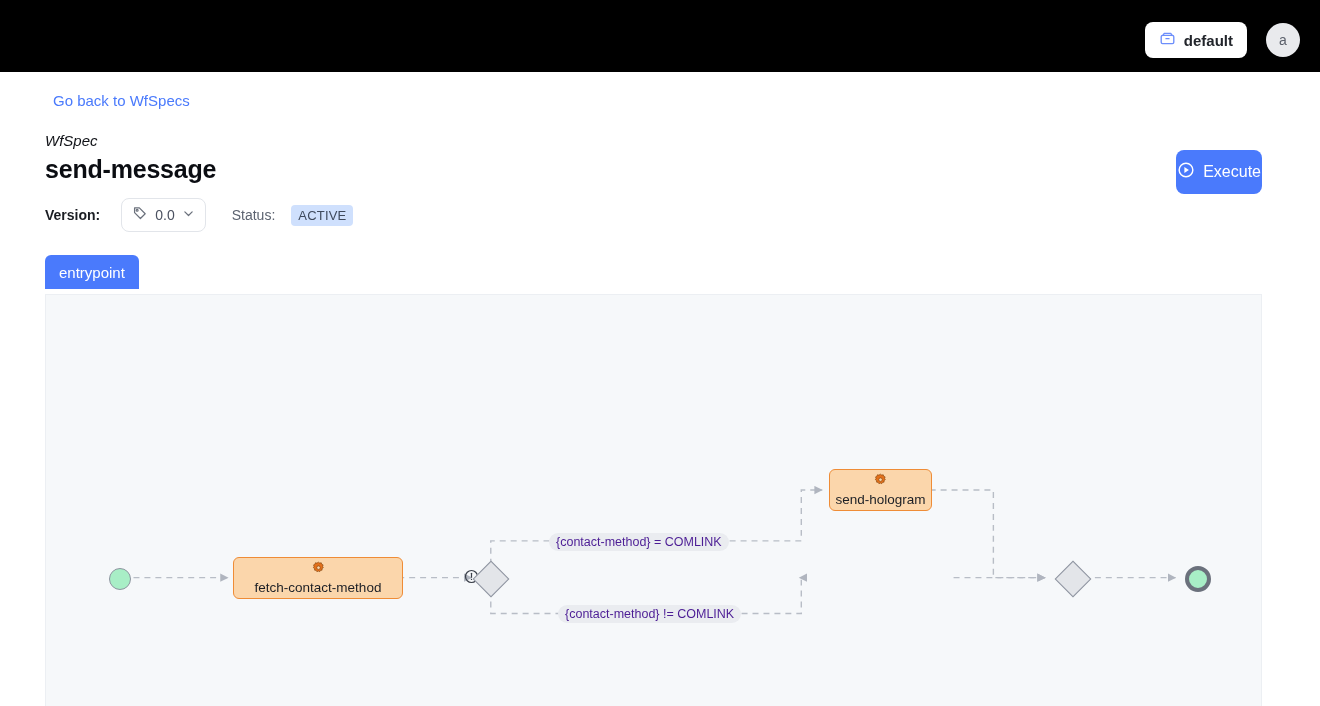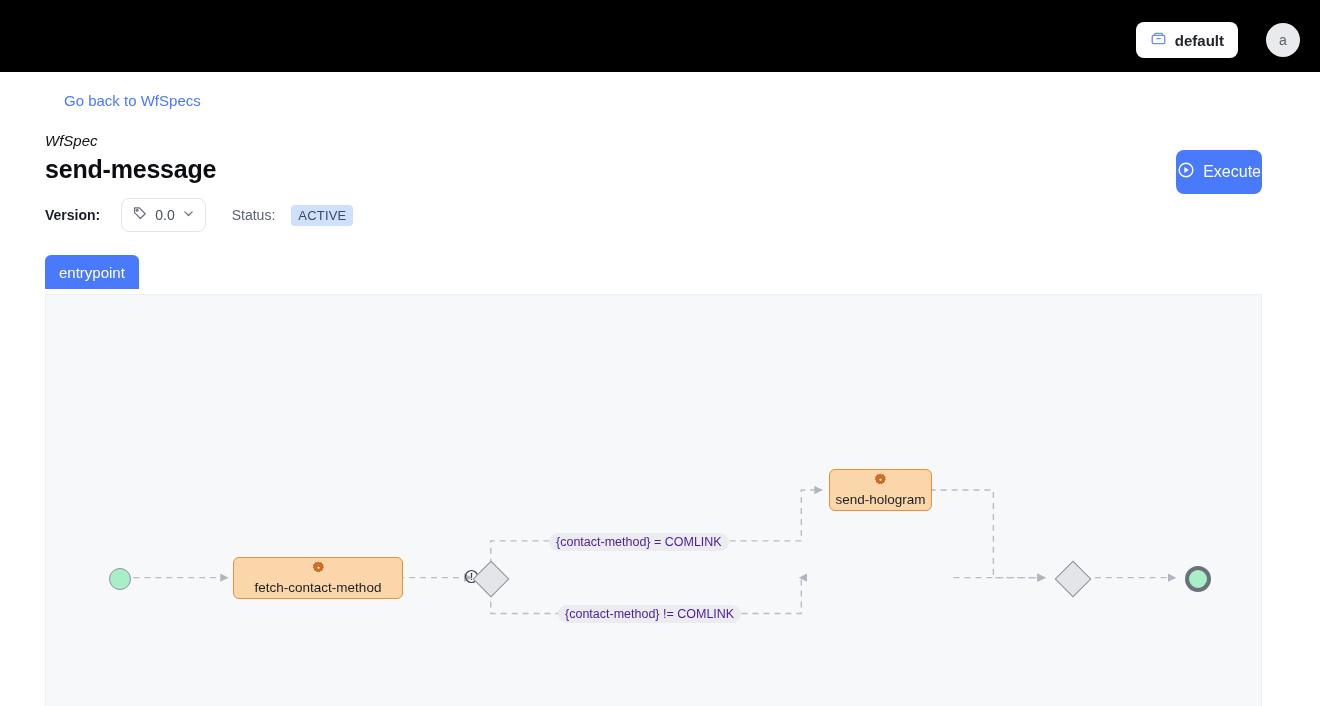--- a/index.html
+++ b/index.html
@@ -22,21 +22,21 @@
   .brand-icon { width: 46px; height: 38px; display: block; }
   .brand-words {
     color: #ffffff;
     font-weight: bold;
     font-size: 17px;
     line-height: 18px;
     letter-spacing: 0.4px;
   }
   .nav-right {
     position: absolute; right: 20px; top: 0; height: 80px;
-    display: flex; align-items: center; gap: 28px;
+    display: flex; align-items: center; gap: 19px;
   }
   .ns-button {
     background: #ffffff;
     border: none;
     border-radius: 8px;
     height: 36px;
     padding: 0 14px;
     display: flex; align-items: center; gap: 8px;
     font-size: 15px; font-weight: bold; color: #22252b;
     cursor: pointer;
@@ -51,21 +51,21 @@
 
   
   .page { padding: 0 0 0 45px; position: relative; }
   .back-link {
     display: inline-block;
     margin-top: 20px;
     color: #4a7afc;
     font-size: 15px;
     text-decoration: none;
     cursor: pointer;
-    margin-left: 19px;
+    margin-left: 8px;
   }
   .spec-block { margin-top: 22px; }
   .spec-kind {
     font-style: italic;
     font-size: 15px;
     color: #111318;
   }
   .spec-title {
     font-size: 25px;
     font-weight: bold;

